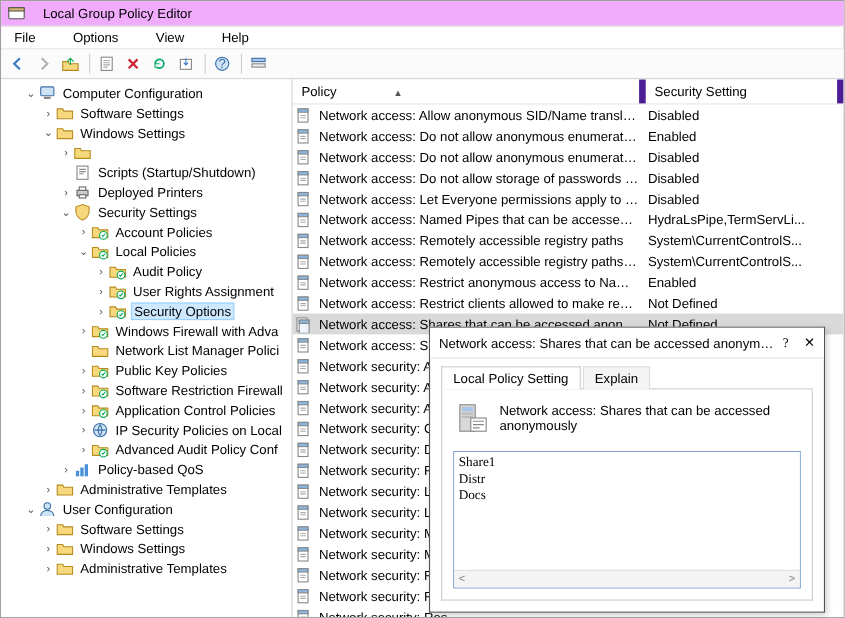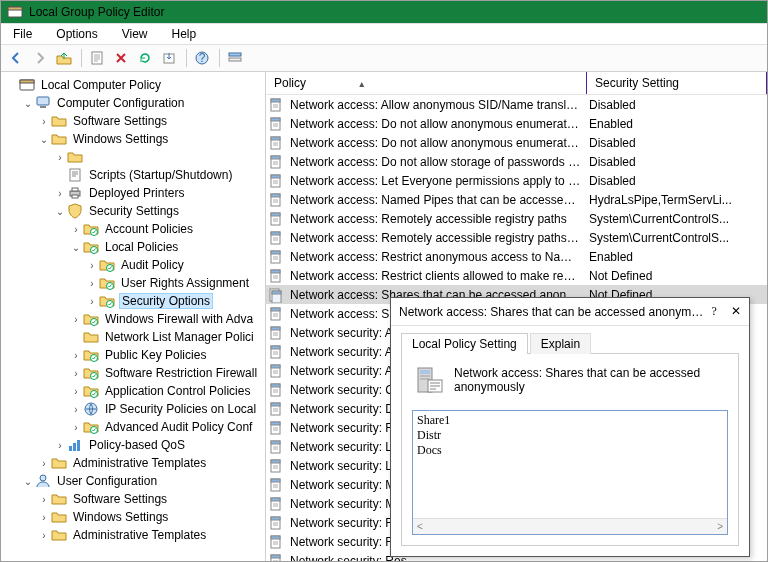--- a/index.html
+++ b/index.html
@@ -1,29 +1,29 @@
 <!DOCTYPE html>
 <html><head>
 <meta charset="utf-8">
 <style>
   * { box-sizing: border-box; font-family: "Segoe UI", Tahoma, sans-serif; font-size: 12px; }
   body { margin: 0; padding: 0; background: #fff; width: 768px; height: 562px; overflow: hidden; color: #000; }
   .window { width: 768px; height: 562px; display: flex; flex-direction: column; border: 1px solid #9f9f9f; }
-  .titlebar { display: flex; align-items: center; gap: 6px; padding: 3px 6px; background: #15803d; border-bottom: 1px solid #e0e0e0; }
+  .titlebar { display: flex; align-items: center; gap: 16px; padding: 3px 6px; background: #f0abfc; border-bottom: 1px solid #e0e0e0; }
   .titlebar span.label { font-size: 12px; }
-  .menubar { display: flex; gap: 8px; padding: 0 4px; border-bottom: 1px solid #e0e0e0; }
+  .menubar { display: flex; gap: 18px; padding: 0 4px; border-bottom: 1px solid #e0e0e0; }
   .menubar .menu-item { padding: 3px 8px; cursor: default; }
   .toolbar { display: flex; align-items: center; gap: 0px; padding: 2px 4px; border-bottom: 1px solid #d0d0d0; background: #fbfbfb; }
   .toolbar .tbtn { width: 22px; height: 22px; display: flex; align-items: center; justify-content: center; margin-right:2px; border:1px solid transparent; }
   .toolbar .sep { width:1px; height:18px; background:#ccc; margin:0 4px; }
   .body { flex: 1; display: flex; overflow: hidden; }
   .tree-pane { width: 265px; border-right: 1px solid #d0d0d0; overflow: hidden; padding-top: 4px; background:#fff; }
   .list-pane { flex: 1; display: flex; flex-direction: column; position: relative; overflow: hidden; }
   .list-header { display: flex; background: #fff; border-bottom: 1px solid #e4e4e4; }
-  .list-header .col { padding: 4px 8px; border-right: 1px solid #4c1d95; font-weight: normal; color:#000; }
+  .list-header .col { padding: 4px 8px; border-right: 6px solid #4c1d95; font-weight: normal; color:#000; }
   .col-policy { flex: 1; min-width:0; }
   .col-setting { width: 180px; }
   .list-rows { flex: 1; overflow: hidden; }
   .row { display: flex; align-items: center; padding: 0px 2px; height:19px; white-space: nowrap; }
   .row.selected { background: #d9d9d9; }
   .row .cell { overflow: hidden; text-overflow: ellipsis; padding: 0 4px; }
   .row .ic { width:16px; height:16px; flex:0 0 16px; margin-right:2px; display:inline-flex; align-items:center; justify-content:center; }
   .tree-row { display: flex; align-items: center; height: 18px; white-space: nowrap; }
   .tree-row .exp { width:14px; text-align:center; color:#555; font-size:10px; cursor:default; user-select:none;}
   .tree-row .ic { width:16px; height:16px; margin-right:4px; display:inline-flex; align-items:center; justify-content:center;}
@@ -212,29 +212,20 @@
     <div class="tbtn">
         <svg width="16" height="16">
           <use href="#i-filter"></use>
         </svg>
       </div>
   </div>
 
   <div class="body">
 
     <div class="tree-pane" id="tree">
-        <div class="tree-row" style="padding-left: 4px;">
-          <span class="exp"></span>
-          <span class="ic">
-            <svg width="16" height="16">
-              <use href="#i-console"></use>
-            </svg>
-          </span>
-          <span class="label">Local Computer Policy</span>
-        </div>
         <div class="tree-row" style="padding-left: 20px;">
           <span class="exp">⌄</span>
           <span class="ic">
             <svg width="16" height="16">
               <use href="#i-computer"></use>
             </svg>
           </span>
           <span class="label">Computer Configuration</span>
         </div>
         <div class="tree-row" style="padding-left: 36px;">

